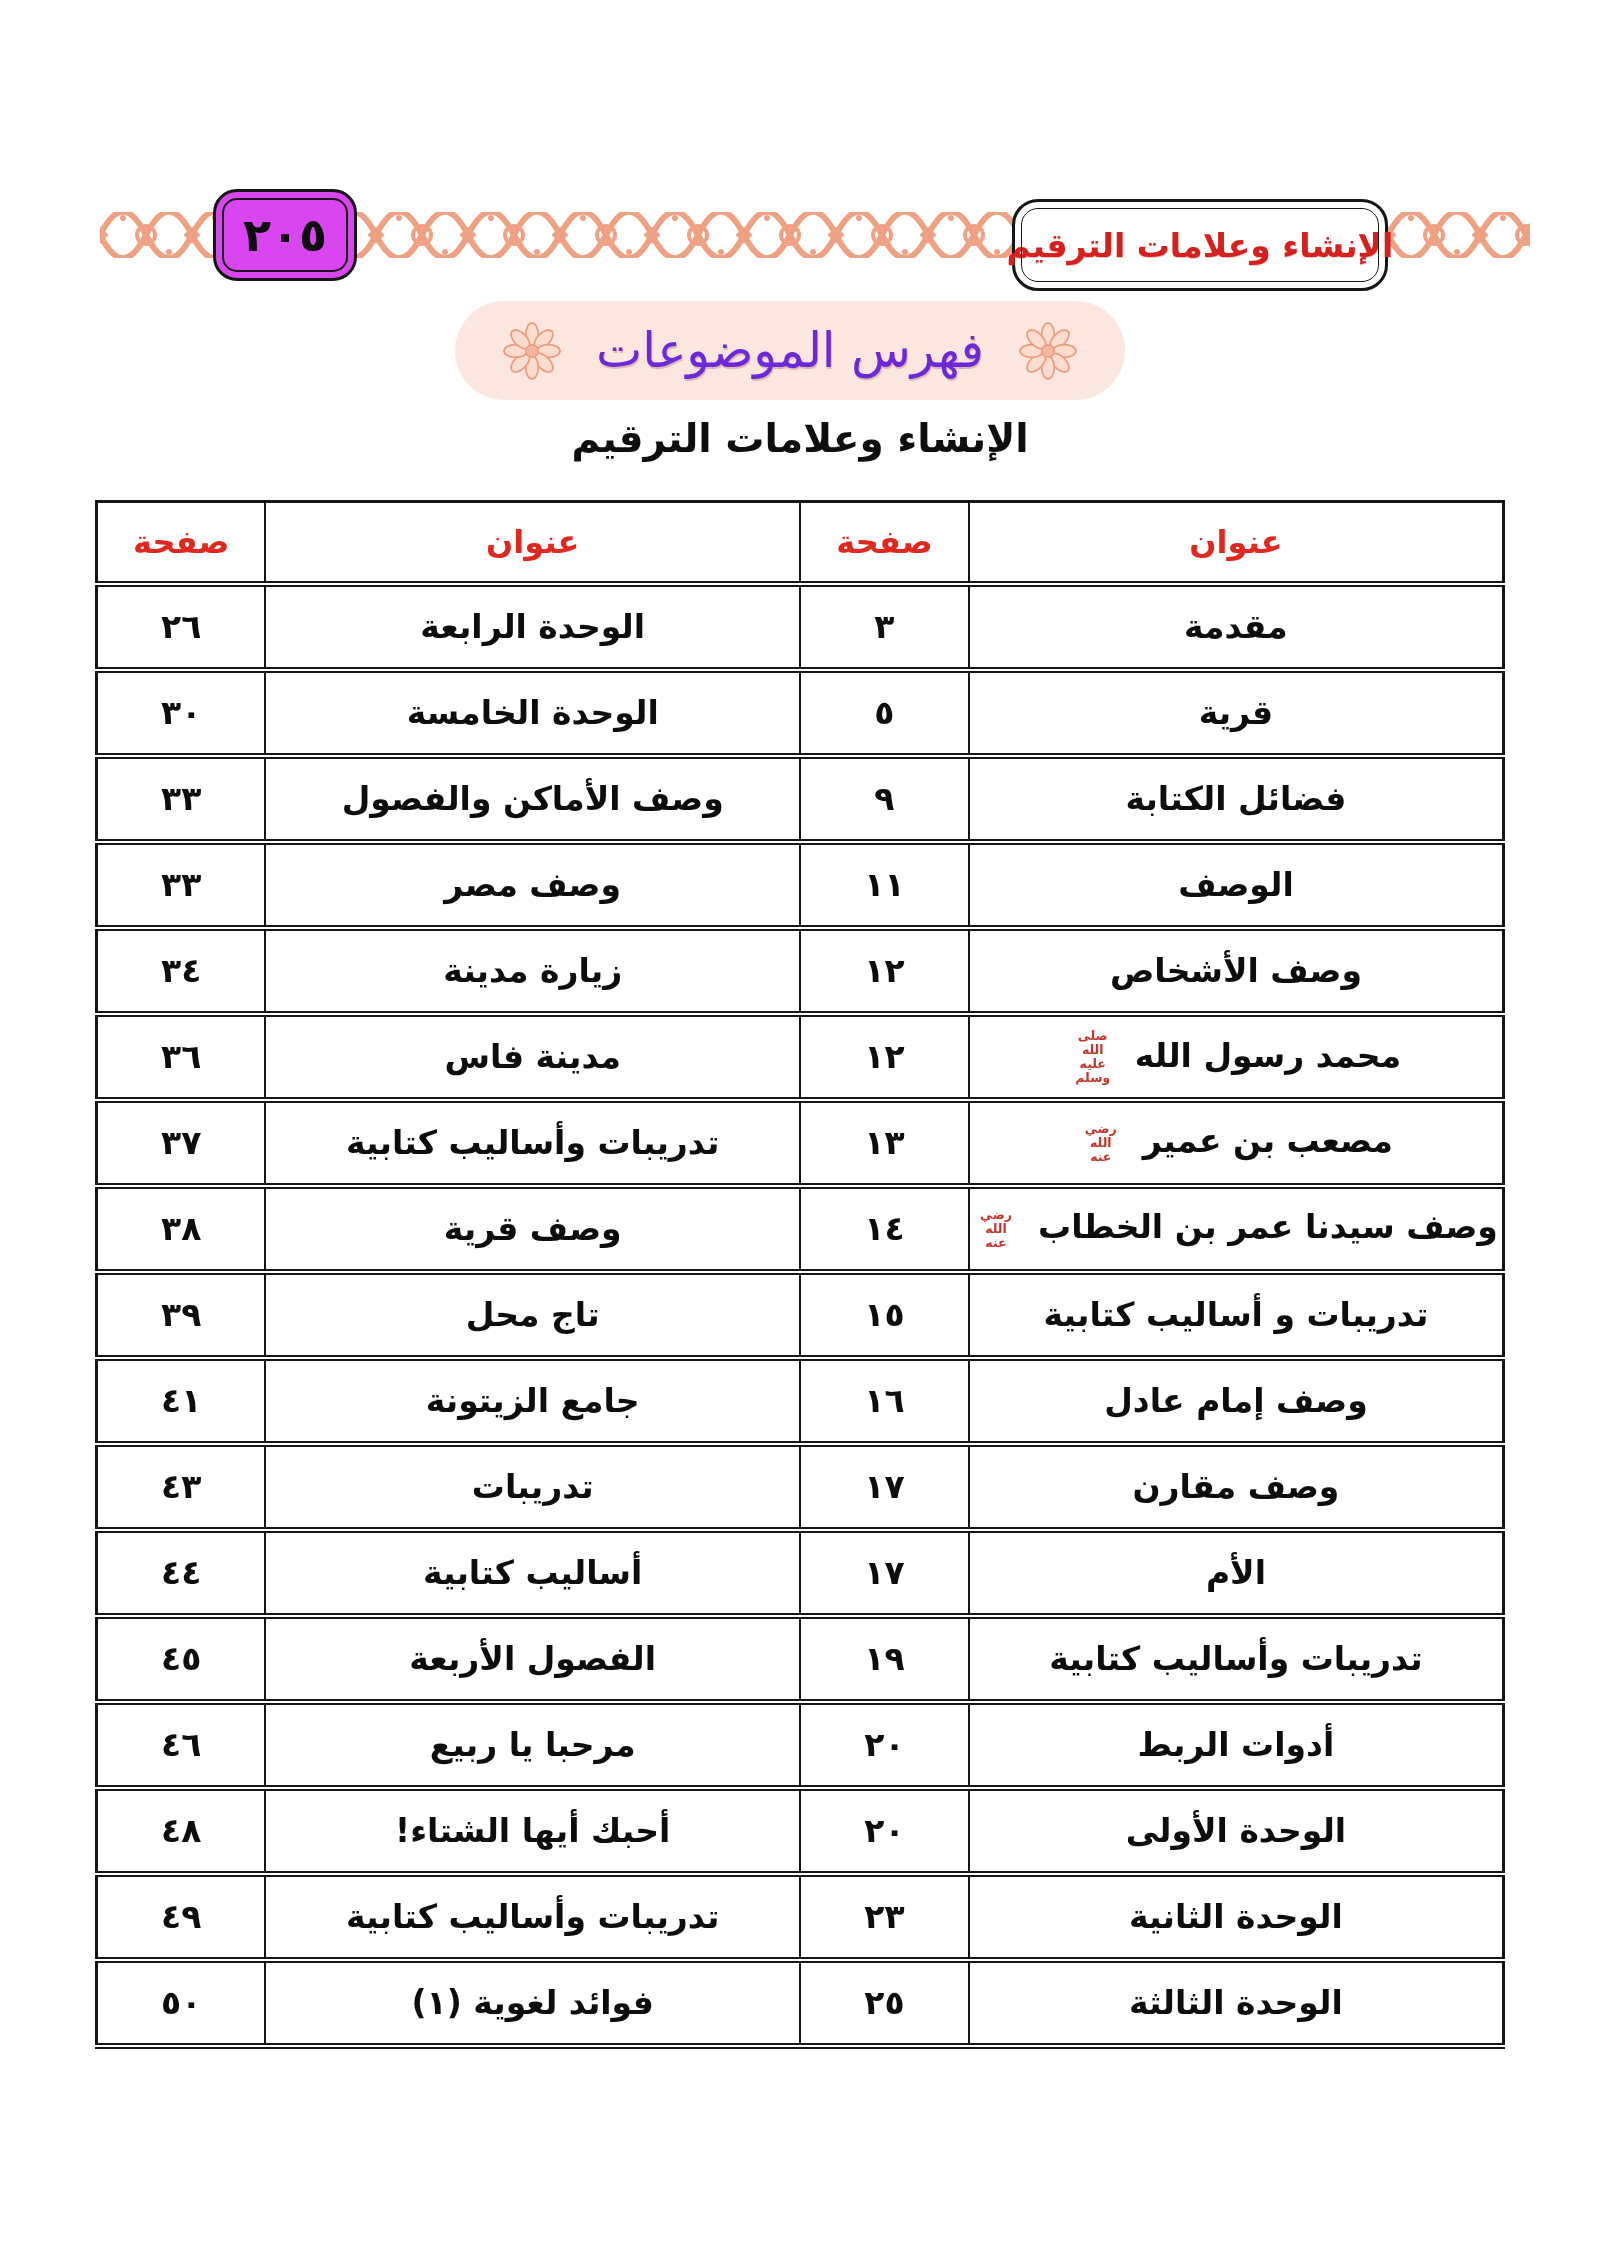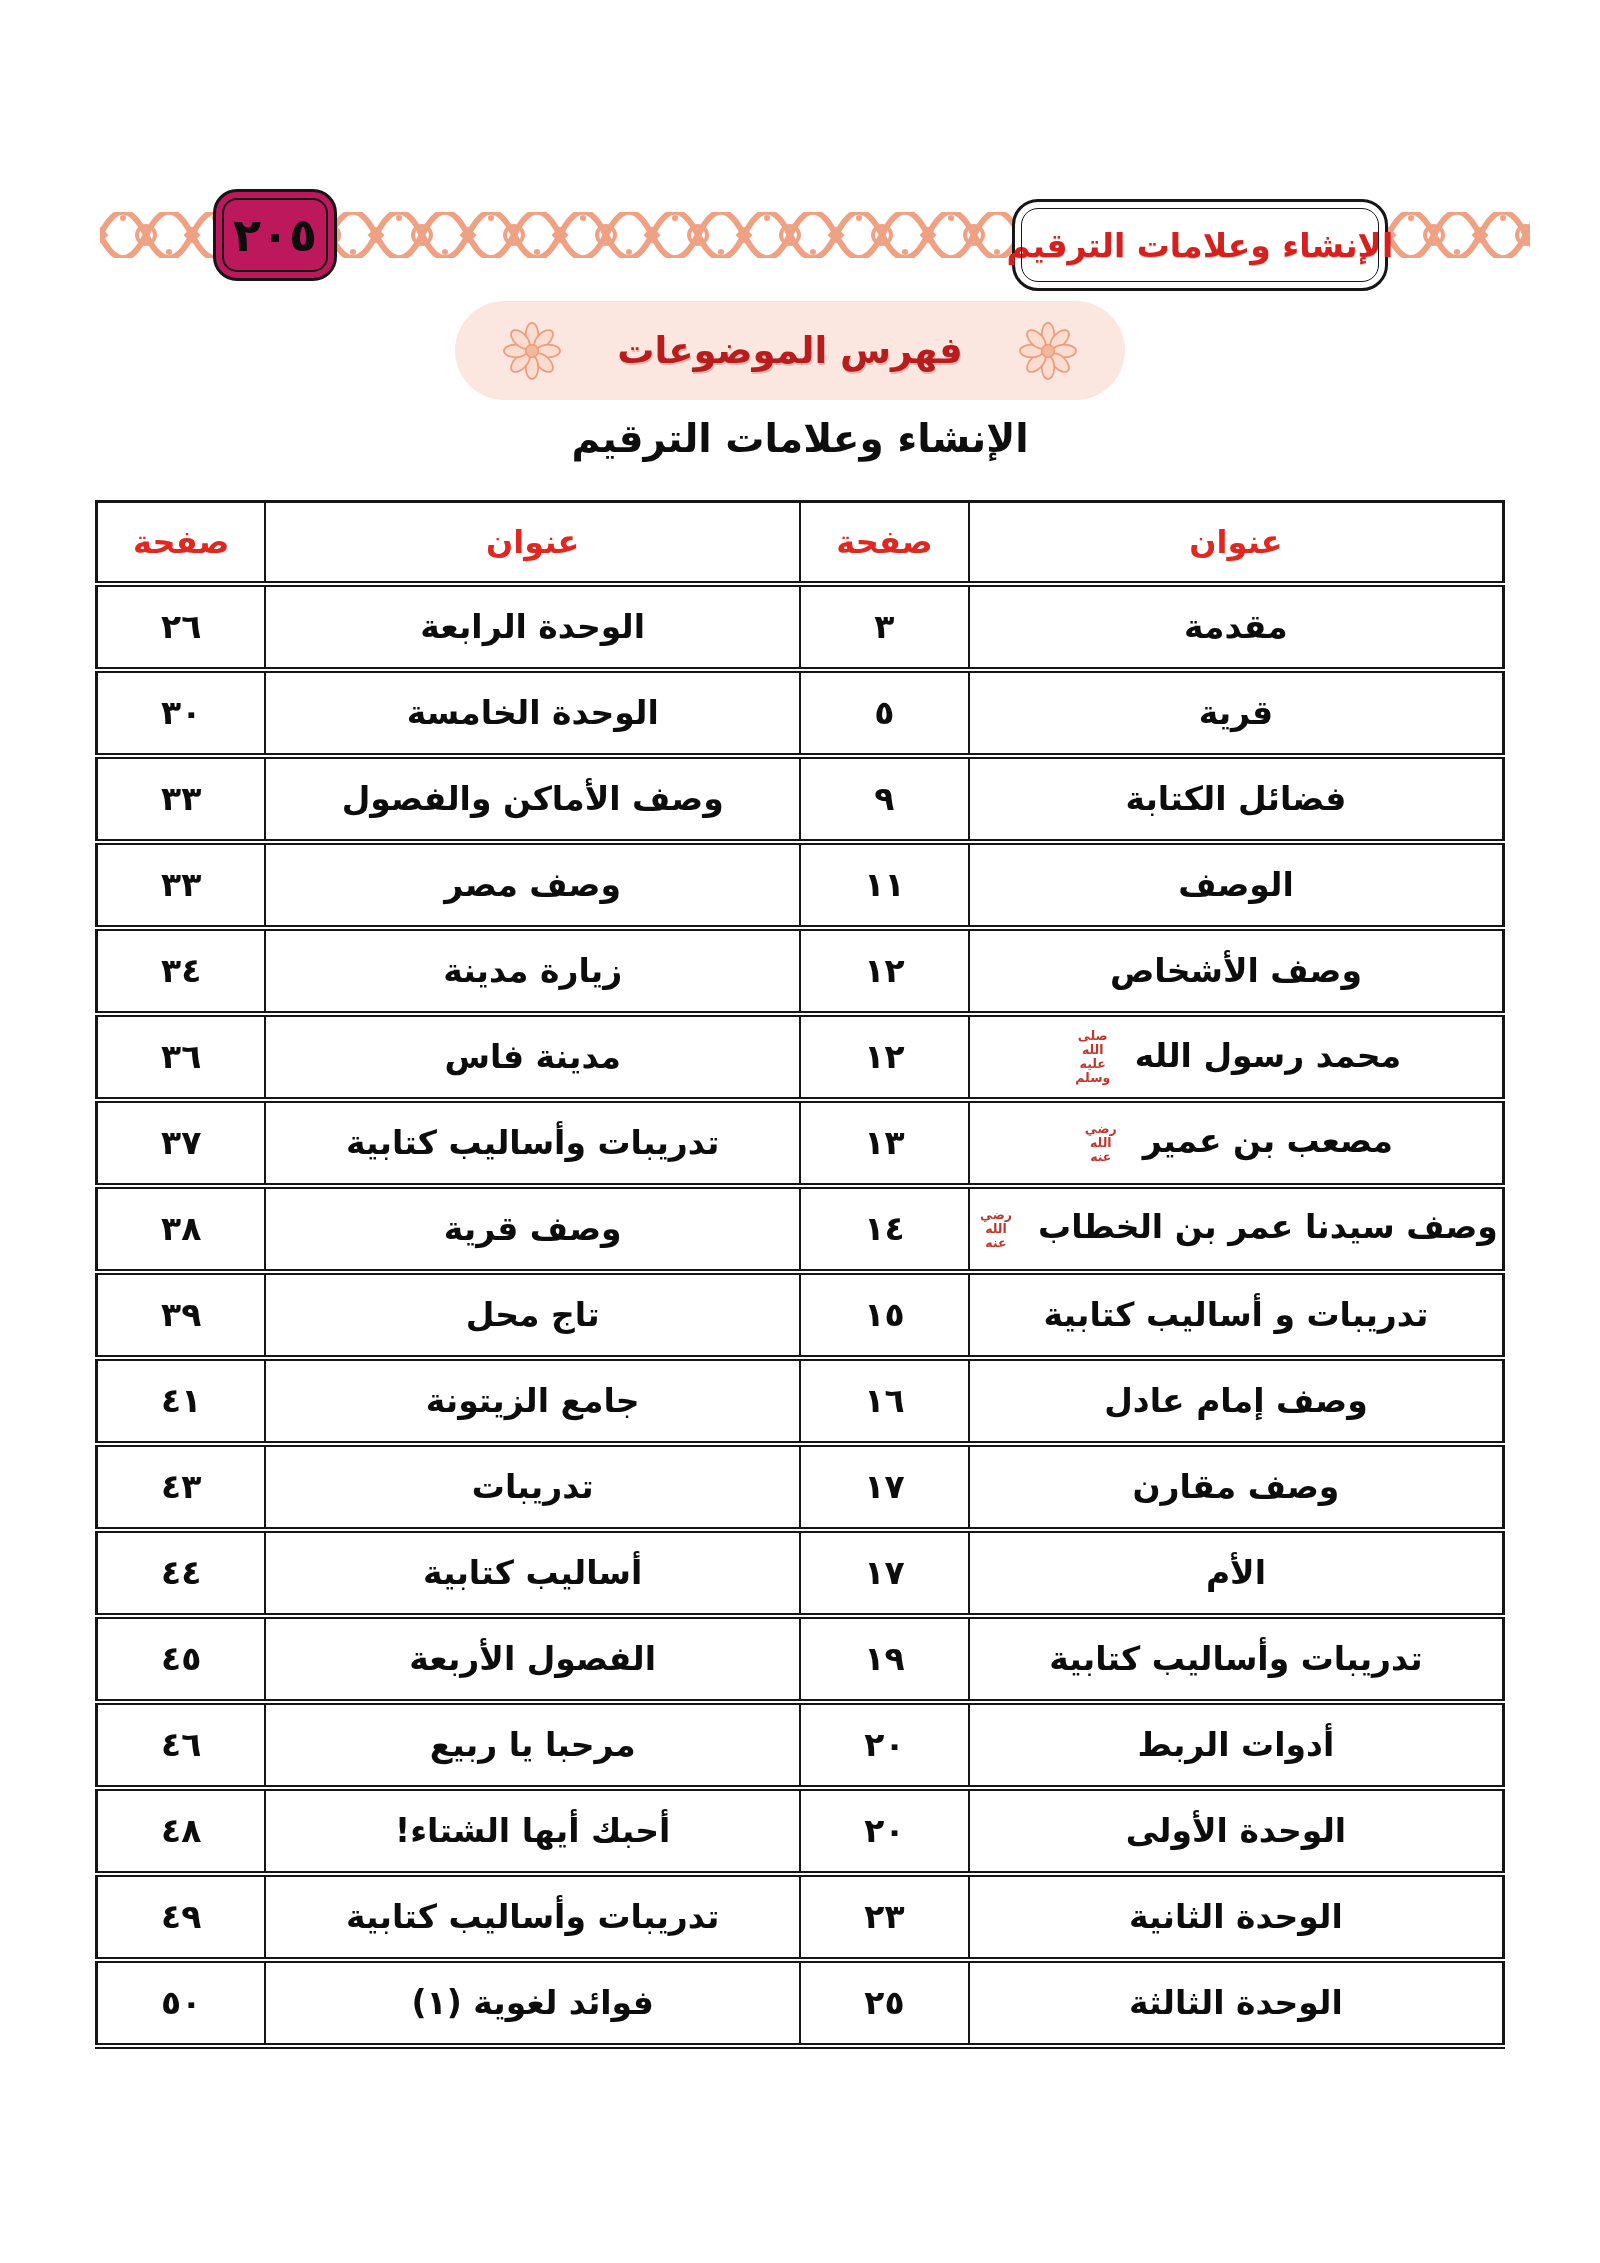--- a/index.html
+++ b/index.html
@@ -10,22 +10,22 @@
     margin:0 auto; background:#ffffff; overflow:hidden;
   }
 
   
   .deco-band {
     position:absolute; top:212px; left:100px; width:1430px; height:46px; z-index:1;
   }
 
   
   .page-badge {
-    position:absolute; top:189px; left:213px; width:124px; height:92px; z-index:2;
-    background:#be185d; border:3px solid #161616; border-radius:24px;
+    position:absolute; top:189px; left:213px; width:144px; height:92px; z-index:2;
+    background:#d946ef; border:3px solid #161616; border-radius:24px;
     outline:2px solid #161616; outline-offset:-11px;
     display:flex; align-items:center; justify-content:center;
   }
   .page-badge .num { font-size:46px; font-weight:bold; color:#0d0d0d; letter-spacing:4px; }
 
   
   .title-frame {
     position:absolute; top:199px; left:1012px; width:376px; height:92px; z-index:2;
     background:#ffffff; border:3px solid #161616; border-radius:26px;
     outline:1.6px solid #161616; outline-offset:-10px;
@@ -37,21 +37,21 @@
   }
 
   
   .toc-banner {
     position:absolute; top:301px; left:455px; width:670px; height:99px; z-index:2;
     background:#fbe6e0; border-radius:52px;
     display:flex; align-items:center; justify-content:space-between;
     padding:0 48px;
   }
   .toc-banner .banner-title {
-    color:#b91c1c; font-size:37px; font-weight:bold;
+    color:#6d28d9; font-size:49px; font-weight:normal;
     text-shadow:1px 2px 0 rgba(130,25,15,.22);
   }
   .rosette { flex:0 0 auto; }
 
   
   .subtitle {
     position:absolute; top:416px; left:0; width:100%; z-index:2;
     text-align:center; font-size:39px; font-weight:bold; color:#0e0e0e;
   }
 

